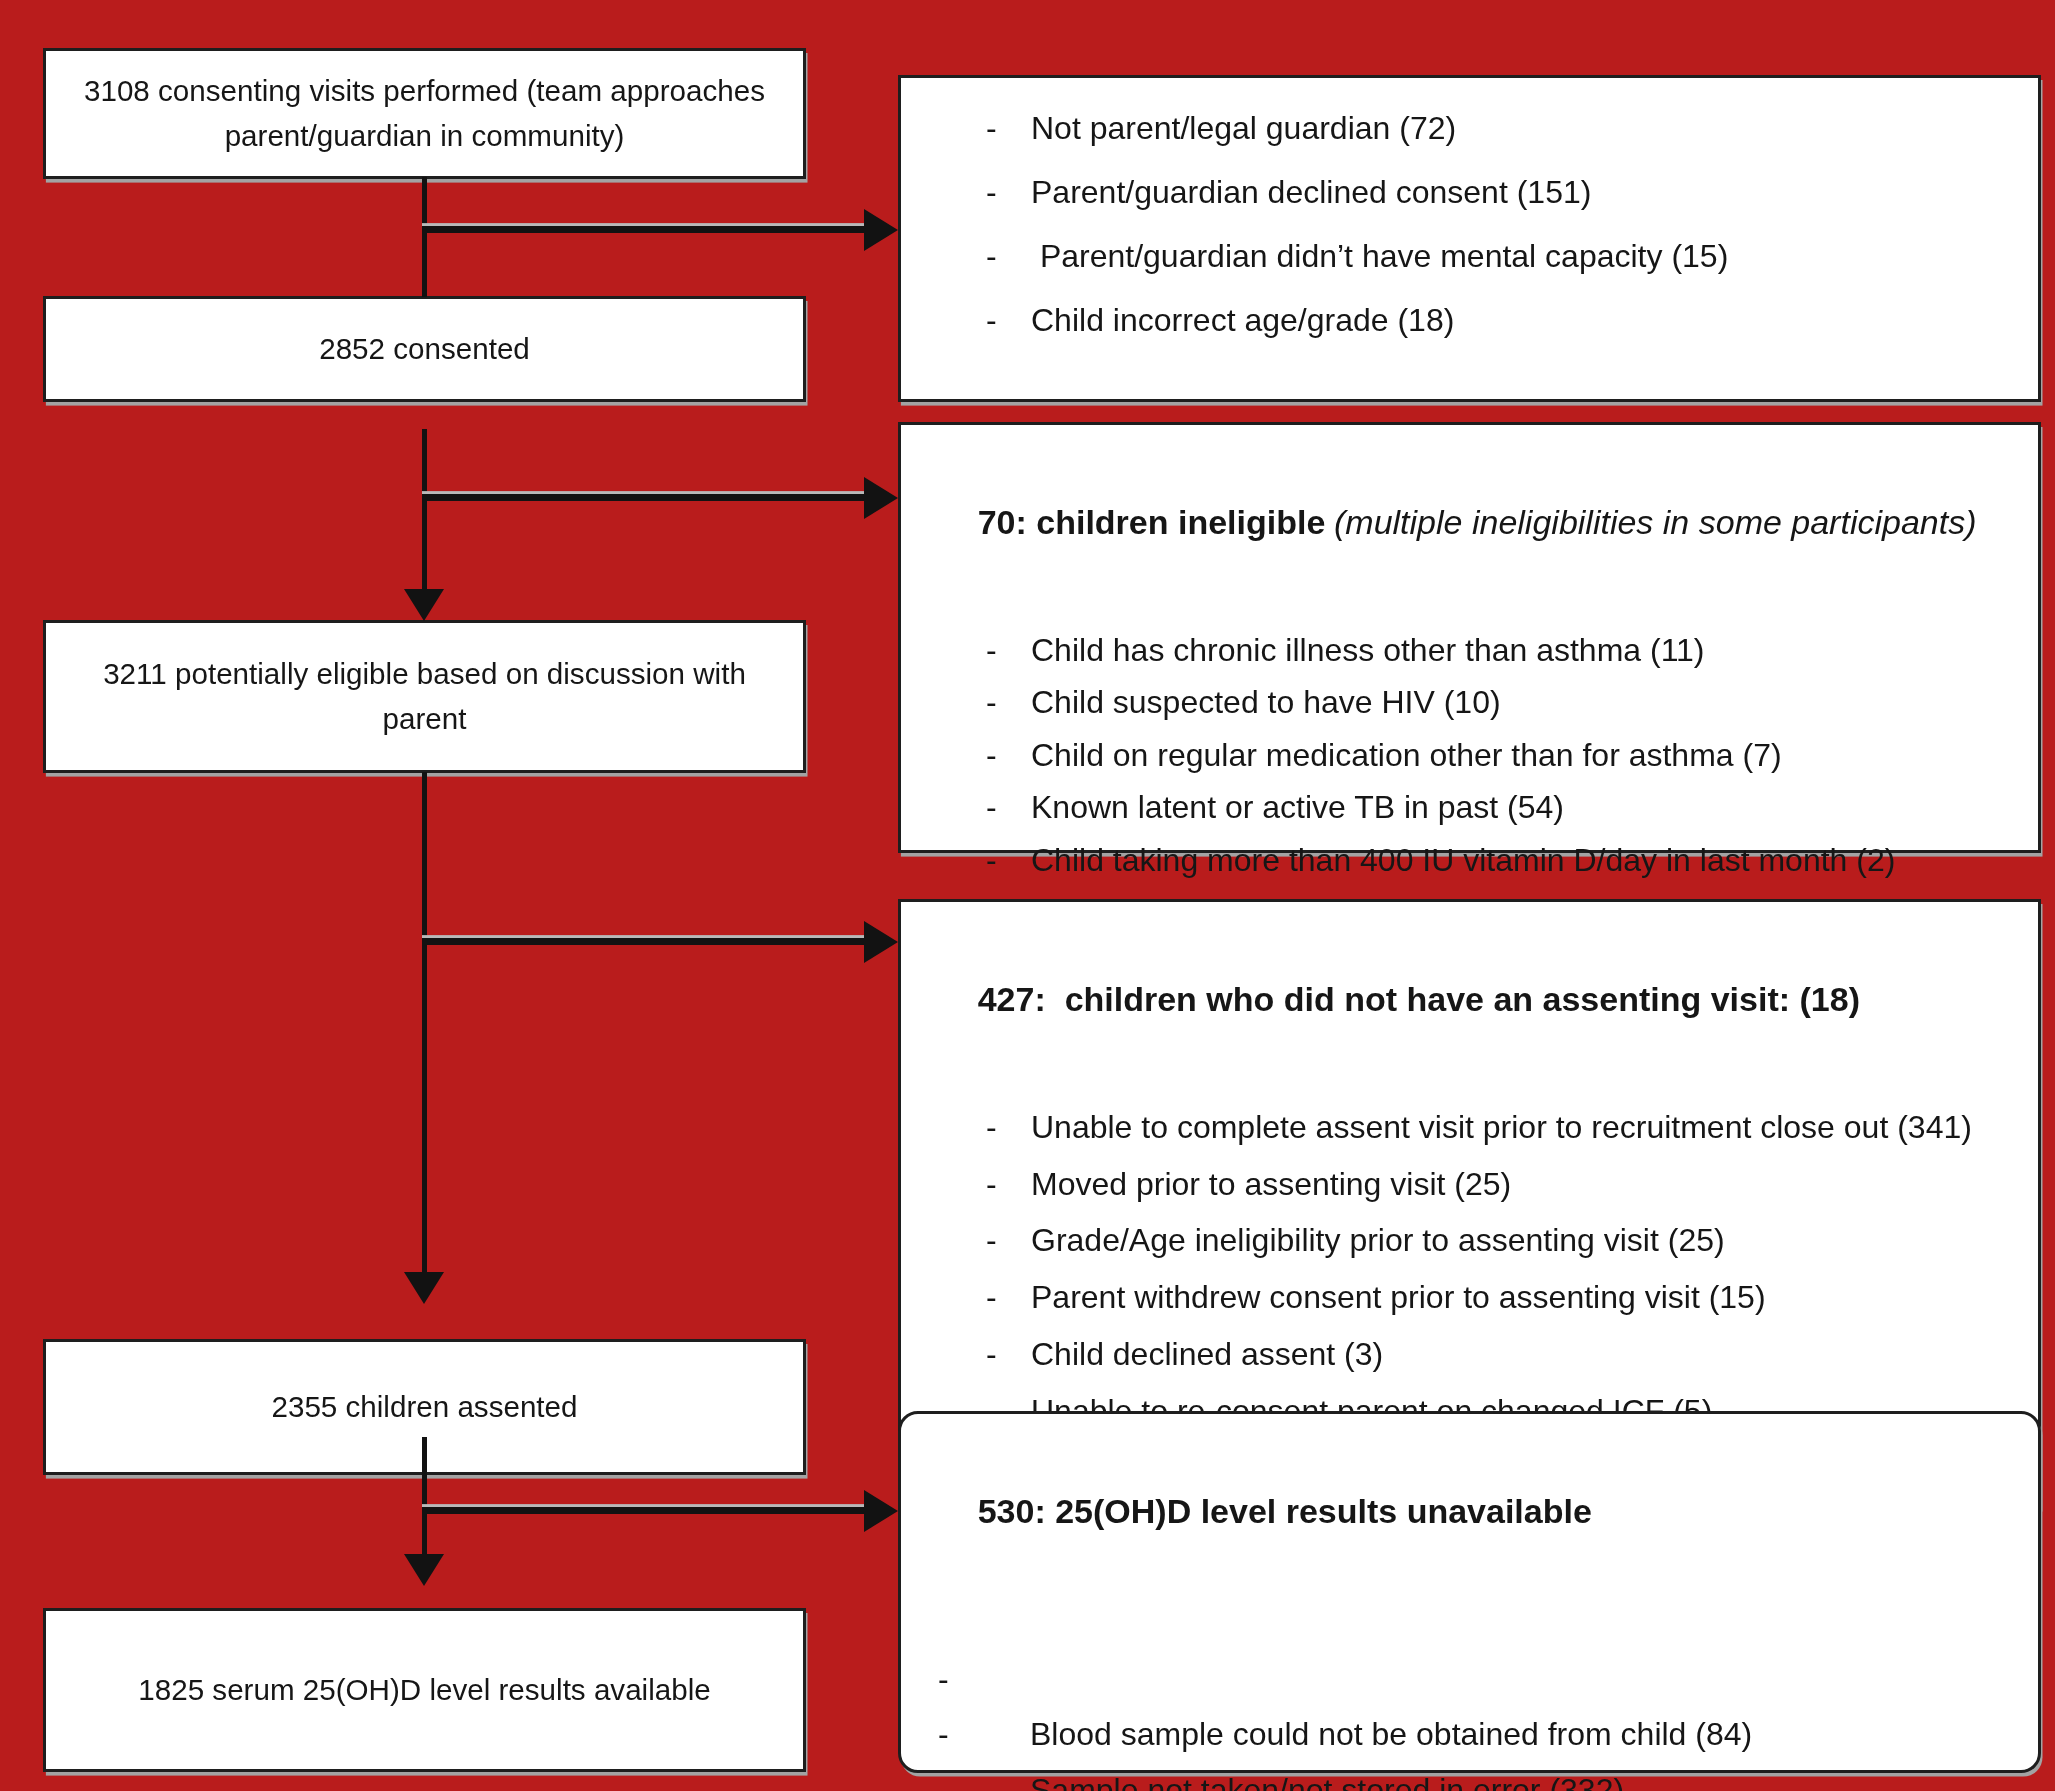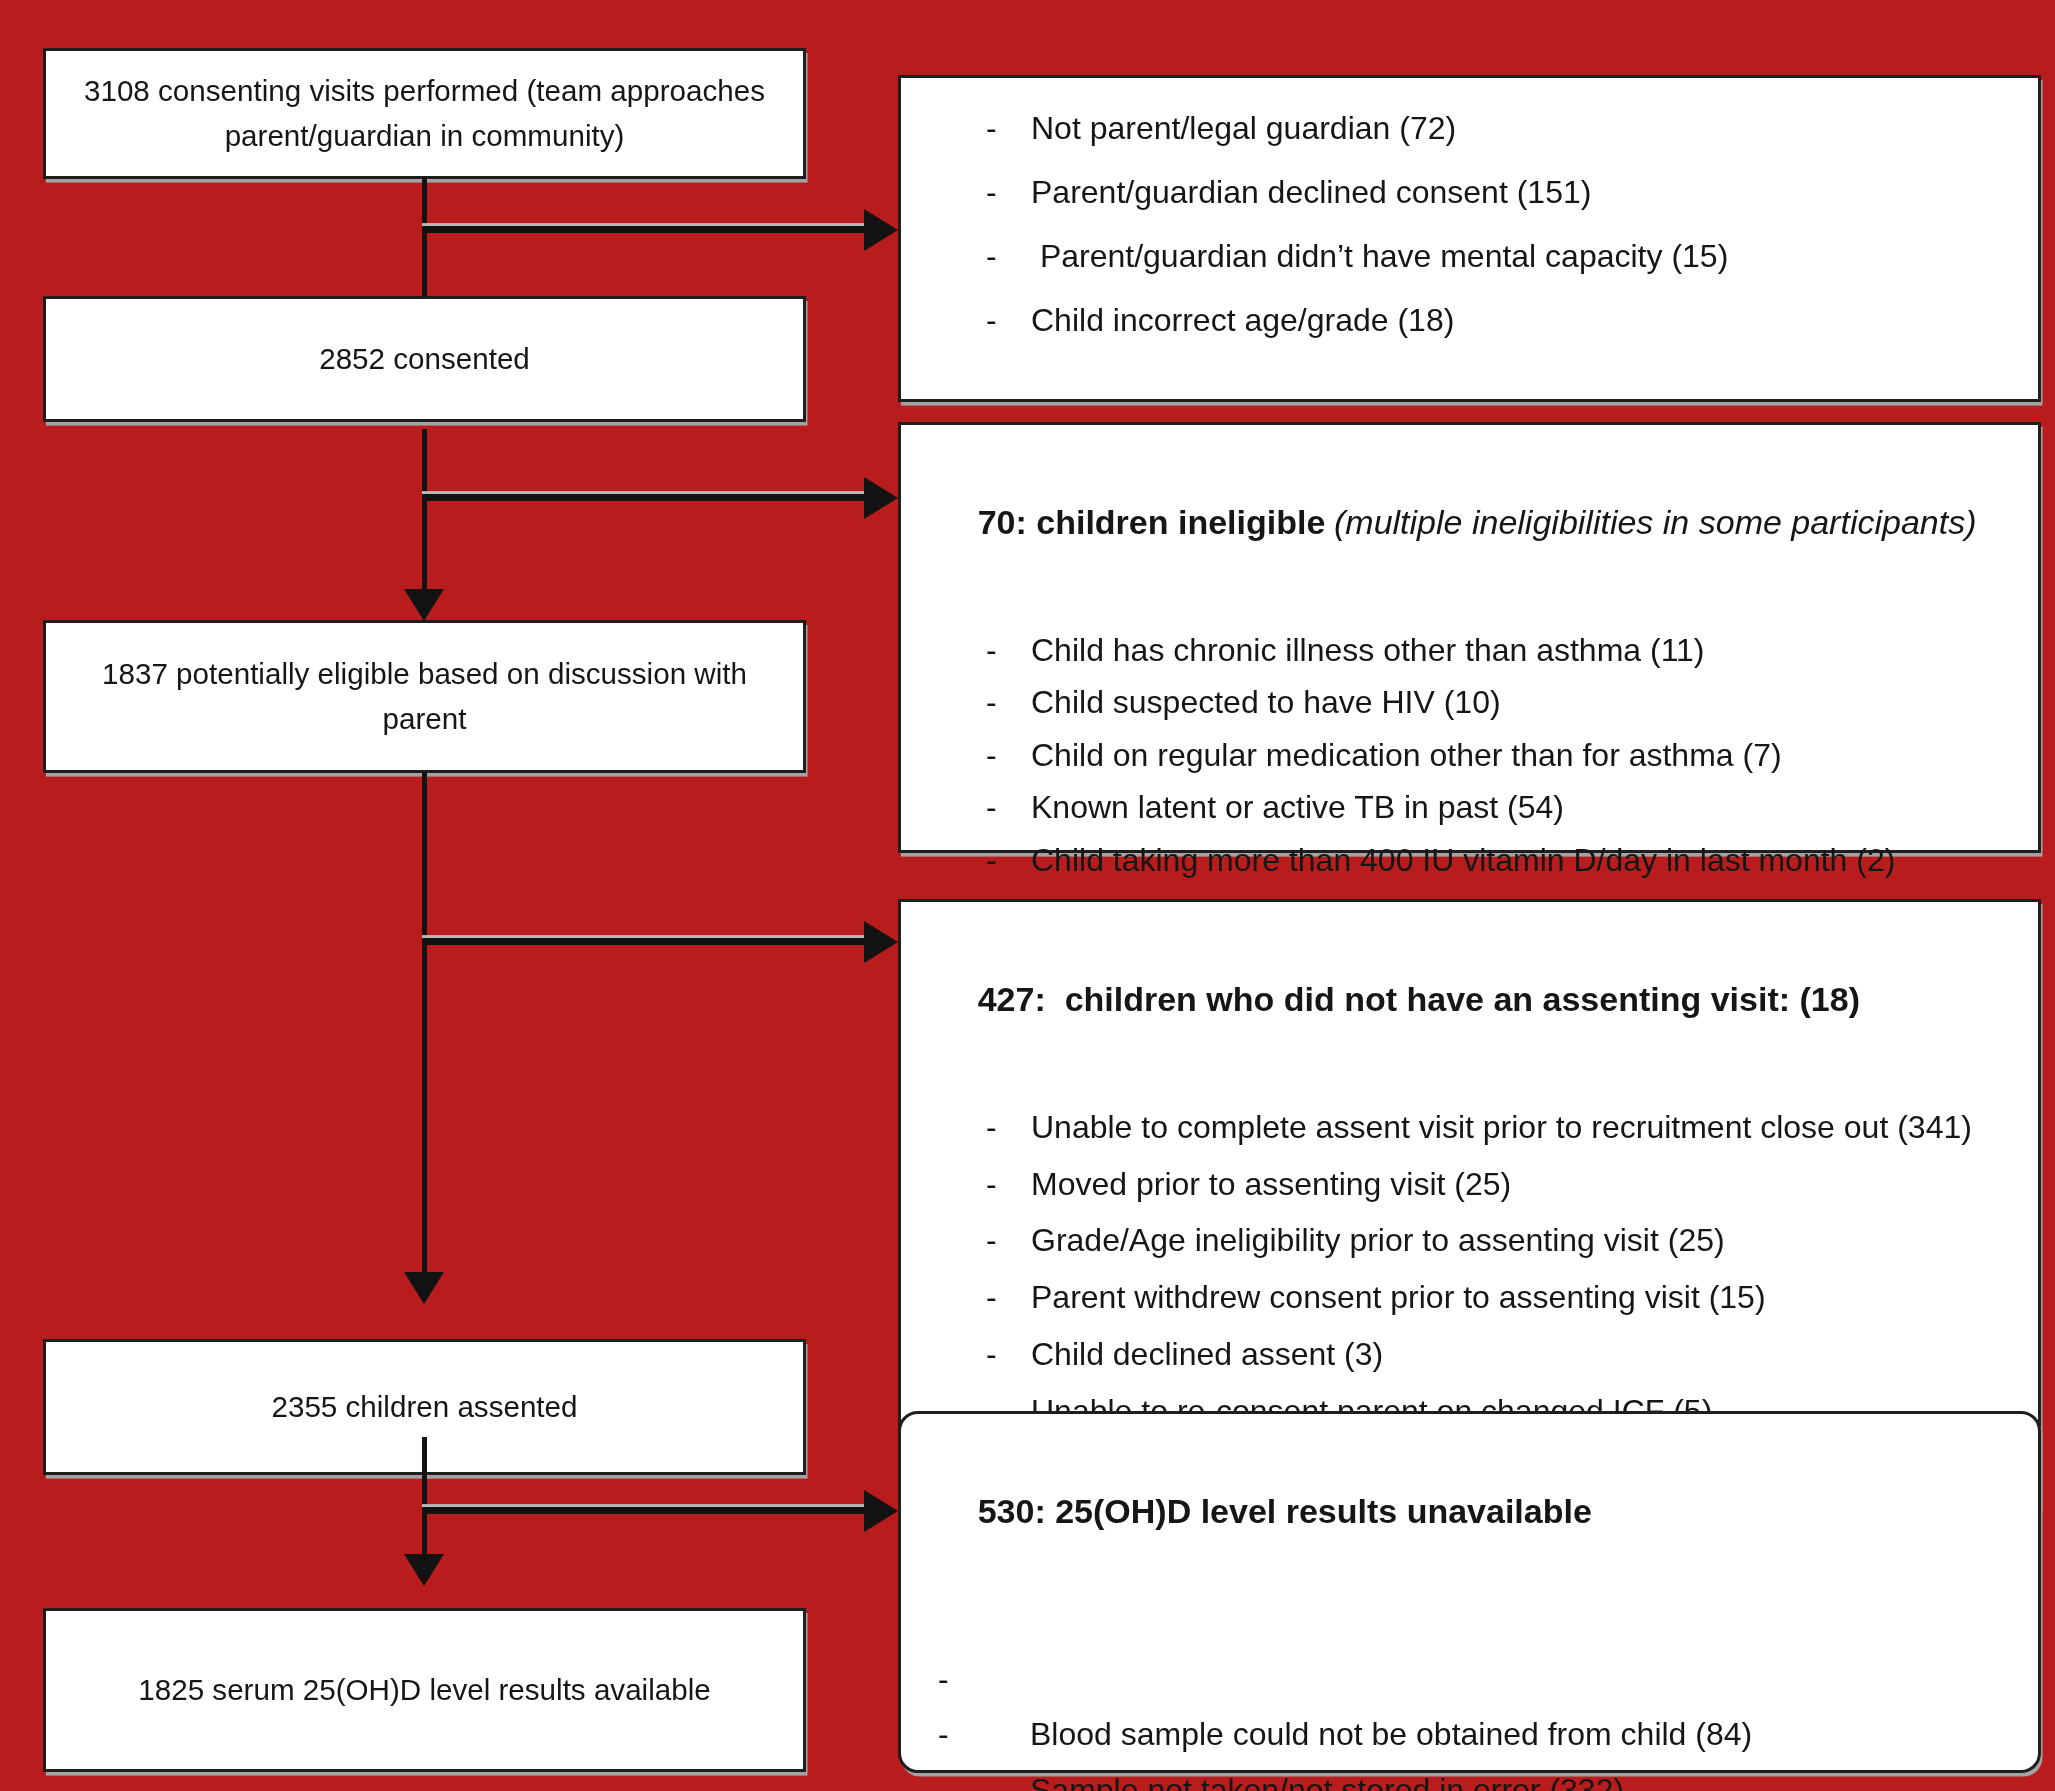--- a/index.html
+++ b/index.html
@@ -10,21 +10,21 @@
 
   
   .lbox {
     position:absolute; left:43px; width:763px; box-sizing:border-box;
     border:3.6px solid #1e1e1e; background:#ffffff;
     box-shadow:2.2px 4.3px 0 -0.7px #a3a3a3;
     display:flex; align-items:center; justify-content:center;
     text-align:center; font-size:29.6px; line-height:1.5; padding:0 16px;
   }
   #lbox-1 { top:48px;  height:131px; }
-  #lbox-2 { top:296px; height:126px; }
+  #lbox-2 { top:296px; height:106px; }
   #lbox-3 { top:620px; height:153px; }
   #lbox-4 { top:1302px; height:136px;margin-top:37px; }
   #lbox-5 { top:1584px; height:164px;margin-top:24px; }
 
   .rbox {
     position:absolute; left:898px; width:1143px; box-sizing:border-box;
     border:3.6px solid #1e1e1e; background:#ffffff;
     box-shadow:2.2px 4.3px 0 -0.7px #a3a3a3;
     padding:26px 7.2px 14.4px 0; font-size:32px;
   }
@@ -89,21 +89,21 @@
 
 <div id="canvas">
 
   <div class="lbox" id="lbox-1">
     <span>3108 consenting visits performed (team approaches parent/guardian in community)</span>
   </div>
   <div class="lbox" id="lbox-2">
     <span>2852 consented</span>
   </div>
   <div class="lbox" id="lbox-3">
-    <span>1837 potentially eligible based on discussion with parent</span>
+    <span>3211 potentially eligible based on discussion with parent</span>
   </div>
   <div class="lbox" id="lbox-4">
     <span>2355 children assented</span>
   </div>
   <div class="lbox" id="lbox-5">
     <span>1825 serum 25(OH)D level results available</span>
   </div>
 
   <div class="rbox" id="rbox-1">
     <div class="bullet">

